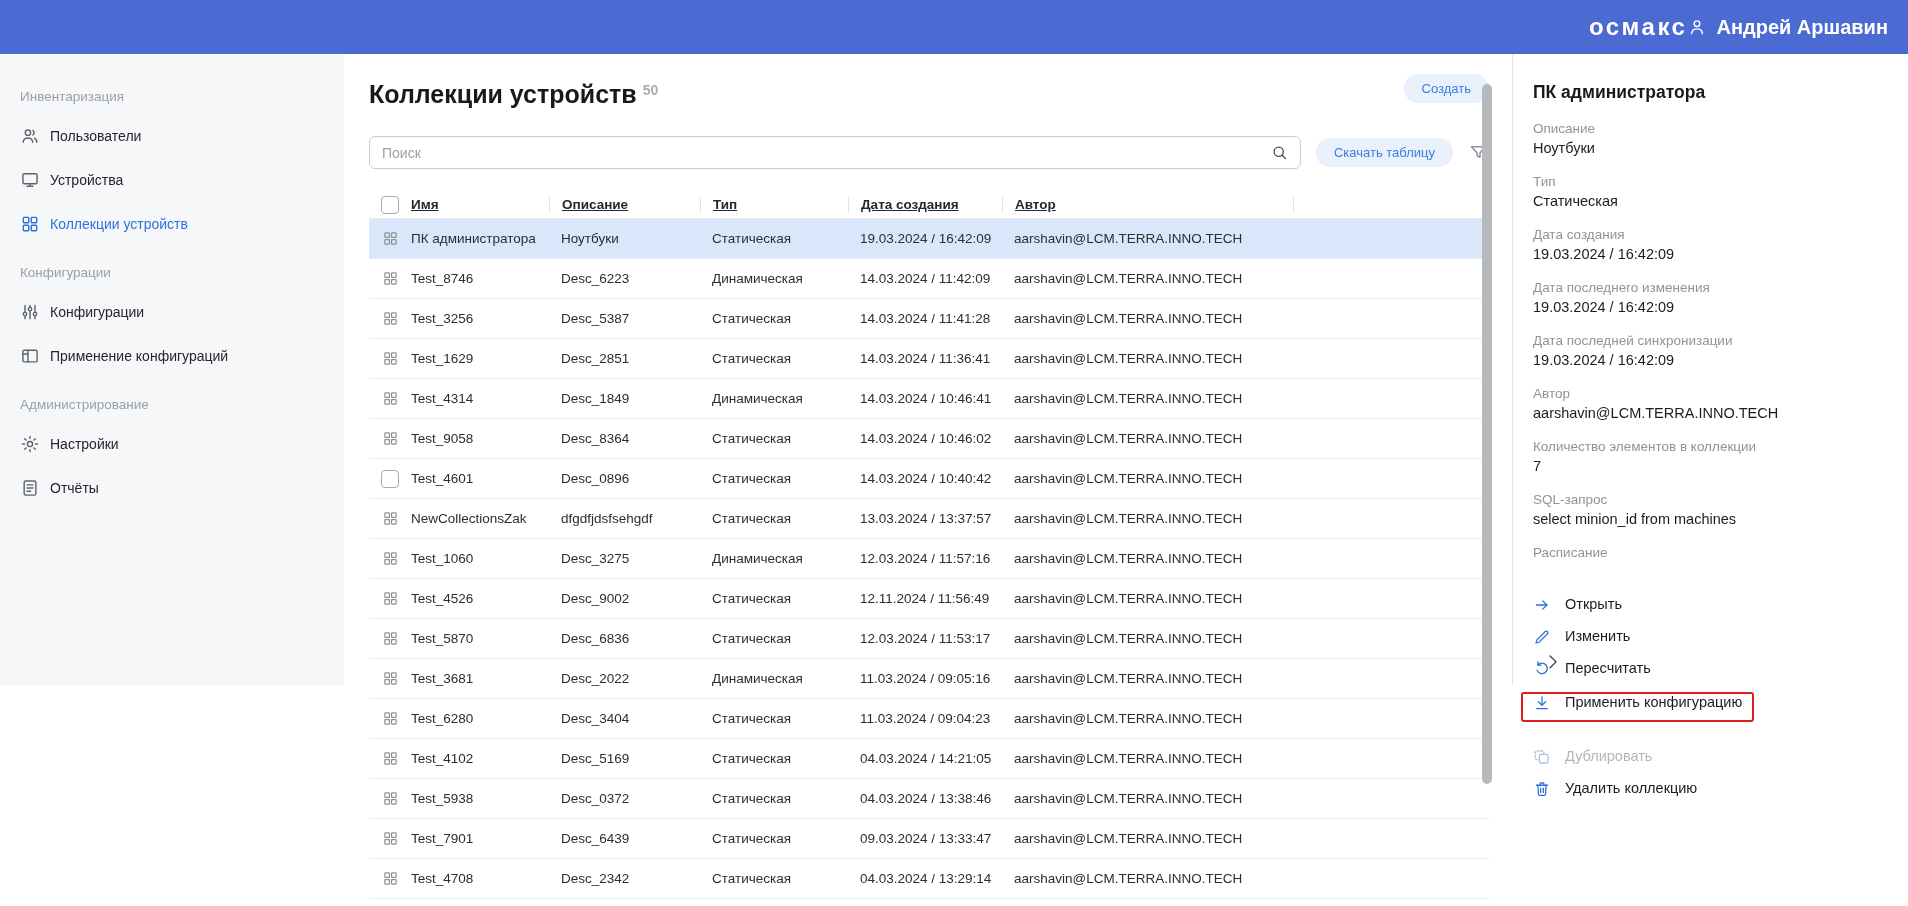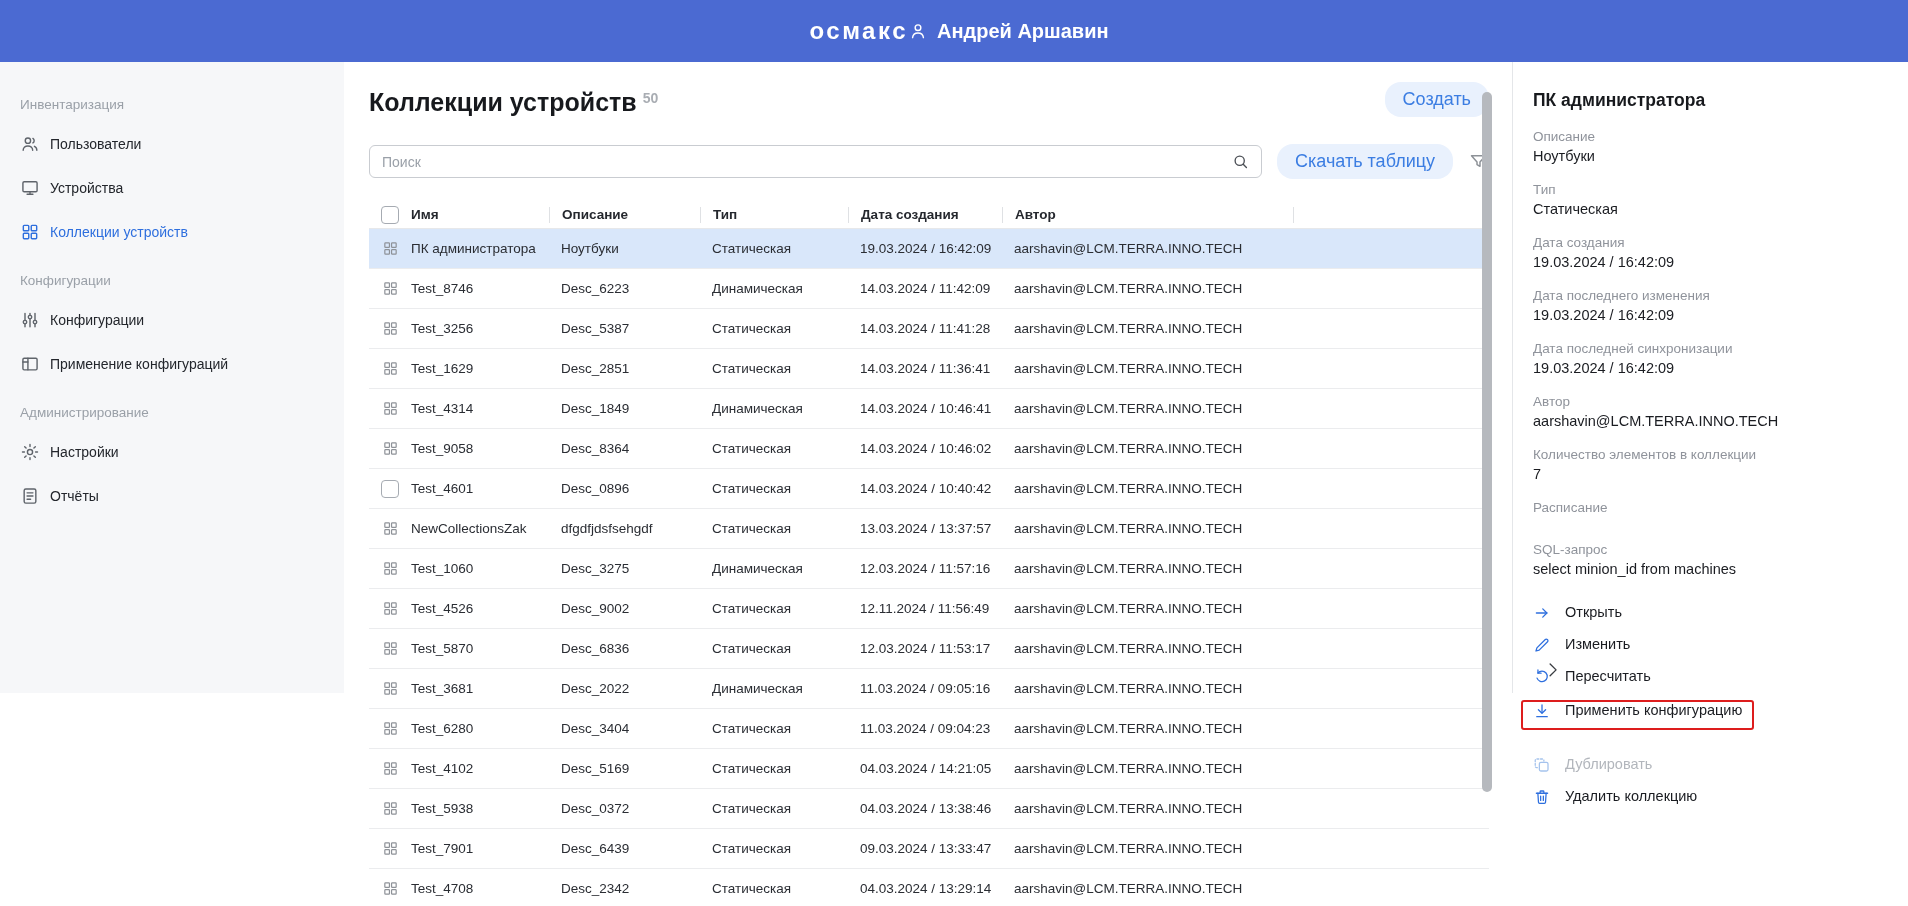--- a/index.html
+++ b/index.html
@@ -6,22 +6,22 @@
   html,body { width:1908px; height:906px; overflow:hidden; }
   body {
     font-family: "Liberation Sans", "DejaVu Sans", sans-serif;
     color:#1d2026; background:#fff;
     -webkit-font-smoothing:antialiased;
   }
   .icon svg { display:block; }
 
   
   .topbar {
-    height:62px; background:var(--topbar-bg,#4b6ad2);
-    display:flex; align-items:center; justify-content:center;
+    height:54px; background:var(--topbar-bg,#4b6ad2);
+    display:flex; align-items:center; justify-content:flex-end;
     padding:0 20px 0 30px; color:#fff;
   }
   .logo { font-size:24px; font-weight:800; letter-spacing:2.5px; color:#fff; }
   .user { display:flex; align-items:center; gap:9px; font-size:20px; font-weight:700; cursor:pointer; }
   .user .icon svg { width:20px; height:20px; }
 
   
   .body { display:flex; height:631px; }
 
   
@@ -39,21 +39,21 @@
   .side-item .icon svg { width:20px; height:20px; }
   .side-item.active, .side-item.active .icon { color:var(--accent,#2e6fde); }
 
   
   .main { flex:1 1 auto; position:relative; padding:20px 23px 0 25px; background:#fff; min-width:0; }
   .title-row { display:flex; align-items:flex-start; justify-content:space-between; height:36px; }
   .title-row h1 { font-size:25px; font-weight:700; color:#17191d; line-height:32px; }
   .title-row h1 sup { font-size:14px; font-weight:700; color:#a9adb3; margin-left:6px; vertical-align:8px;text-align:right; }
   .pill {
     background:var(--button-bg,#e9f1fd); color:var(--button-fg,#3b7de2);
-    border:none; border-radius:16px; font-size:18px; font-family:inherit;
+    border:none; border-radius:16px; font-size:13px; font-family:inherit;
     padding:7px 18px; cursor:pointer; white-space:nowrap;
   }
   .search-row { margin-top:26px; display:flex; align-items:center; gap:15px; }
   .search-box { position:relative; flex:1 1 auto; }
   .search-box input {
     width:100%; height:33px; border:1px solid #c9ccd1; border-radius:6px;
     padding:0 40px 0 12px; font-size:14px; font-family:inherit; color:#1d2026; outline:none;
   }
   .search-box input::placeholder { color:#9aa0a8; }
   .search-box .s-icon { position:absolute; right:12px; top:7px; color:#4b4f55; cursor:pointer; }
@@ -61,21 +61,21 @@
   .f-icon { color:#8d9197; cursor:pointer; }
   .f-icon svg { width:21px; height:21px; }
 
   
   .table { margin-top:22px; }
   .trow, .thead {
     display:grid;
     grid-template-columns:42px 138px 151px 148px 154px 291px 1fr;
     align-items:center;
   }
-  .thead { height:28px; font-weight:700; font-size:13.5px; color:#25282e; border-bottom:1px solid #e7e8ea; }
+  .thead { height:28px; font-weight:700; font-size:13.5px; color:#25282e; border-bottom:1px solid #e7e8ea;text-decoration:underline; }
   .thead .hc { height:16px; line-height:16px; }
   .thead .hc.sep { border-left:1px solid #dfe1e4; padding-left:12px; }
   .trow { height:40px; font-size:13.5px; color:#2a2d33; border-bottom:1px solid #ebecee; cursor:pointer; }
   .trow.sel { background:var(--selection,#d9e7fa); }
   .trow .cell.pad { padding-left:12px; }
   .lead { display:flex; justify-content:center; align-items:center; }
   .lead .icon { color:#8e9298; }
   .lead .icon svg { width:17px; height:17px; }
   .checkbox { width:18px; height:18px; border:1.6px solid #a6abb2; border-radius:4px; background:#fff; cursor:pointer; }
   .cell { white-space:nowrap; overflow:hidden; text-overflow:ellipsis; }
@@ -573,26 +573,26 @@
           </div>
           <div class="field">
             <div class="flabel">Автор</div>
             <div class="fvalue">aarshavin@LCM.TERRA.INNO.TECH</div>
           </div>
           <div class="field">
             <div class="flabel">Количество элементов в коллекции</div>
             <div class="fvalue">7</div>
           </div>
           <div class="field">
+            <div class="flabel">SQL-запрос</div>
+            <div class="fvalue">select minion_id from machines</div>
+          </div>
+          <div class="field">
             <div class="flabel">Расписание</div>
             <div class="fvalue"></div>
-          </div>
-          <div class="field">
-            <div class="flabel">SQL-запрос</div>
-            <div class="fvalue">select minion_id from machines</div>
           </div>
         </div>
       <div id="actions" class="actions">
           <div class="action">
             <span class="icon">
               <svg viewBox="0 0 24 24" fill="none" stroke="currentColor" stroke-width="1.7" stroke-linecap="round" stroke-linejoin="round">
                 <path d="M4.5 12h14"></path>
                 <path d="M13 6.5l5.5 5.5-5.5 5.5"></path>
               </svg>
             </span>

